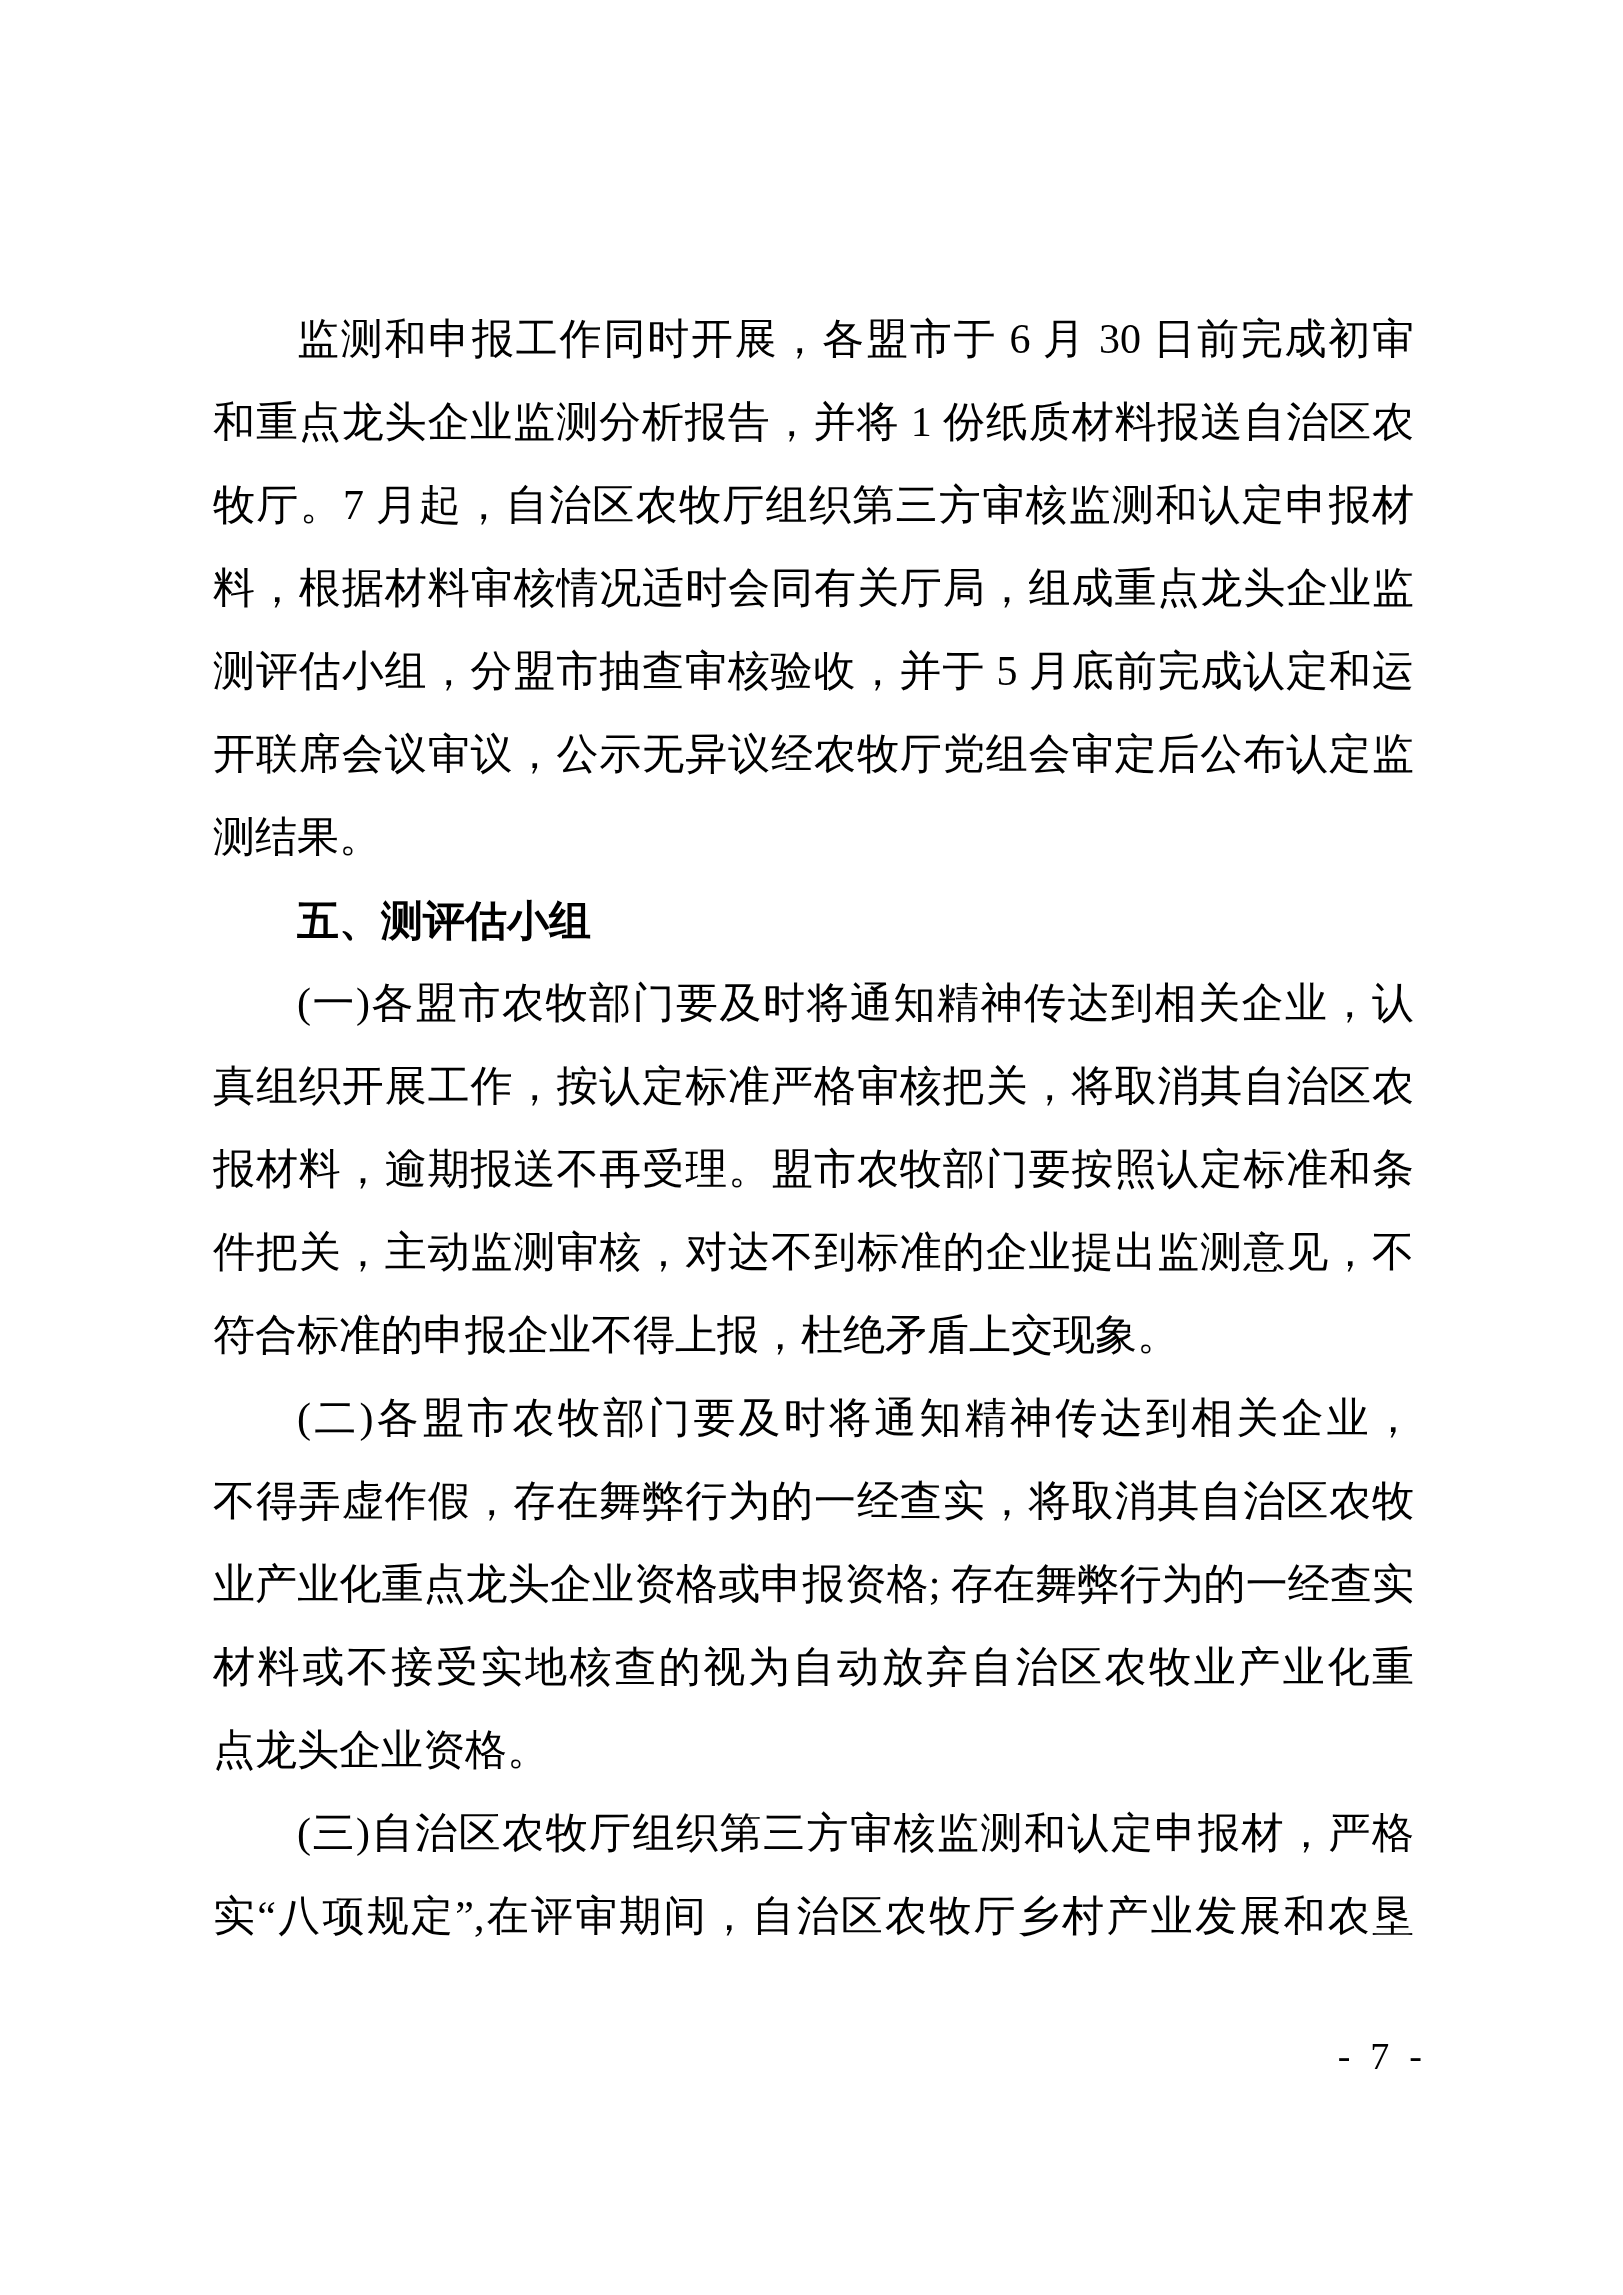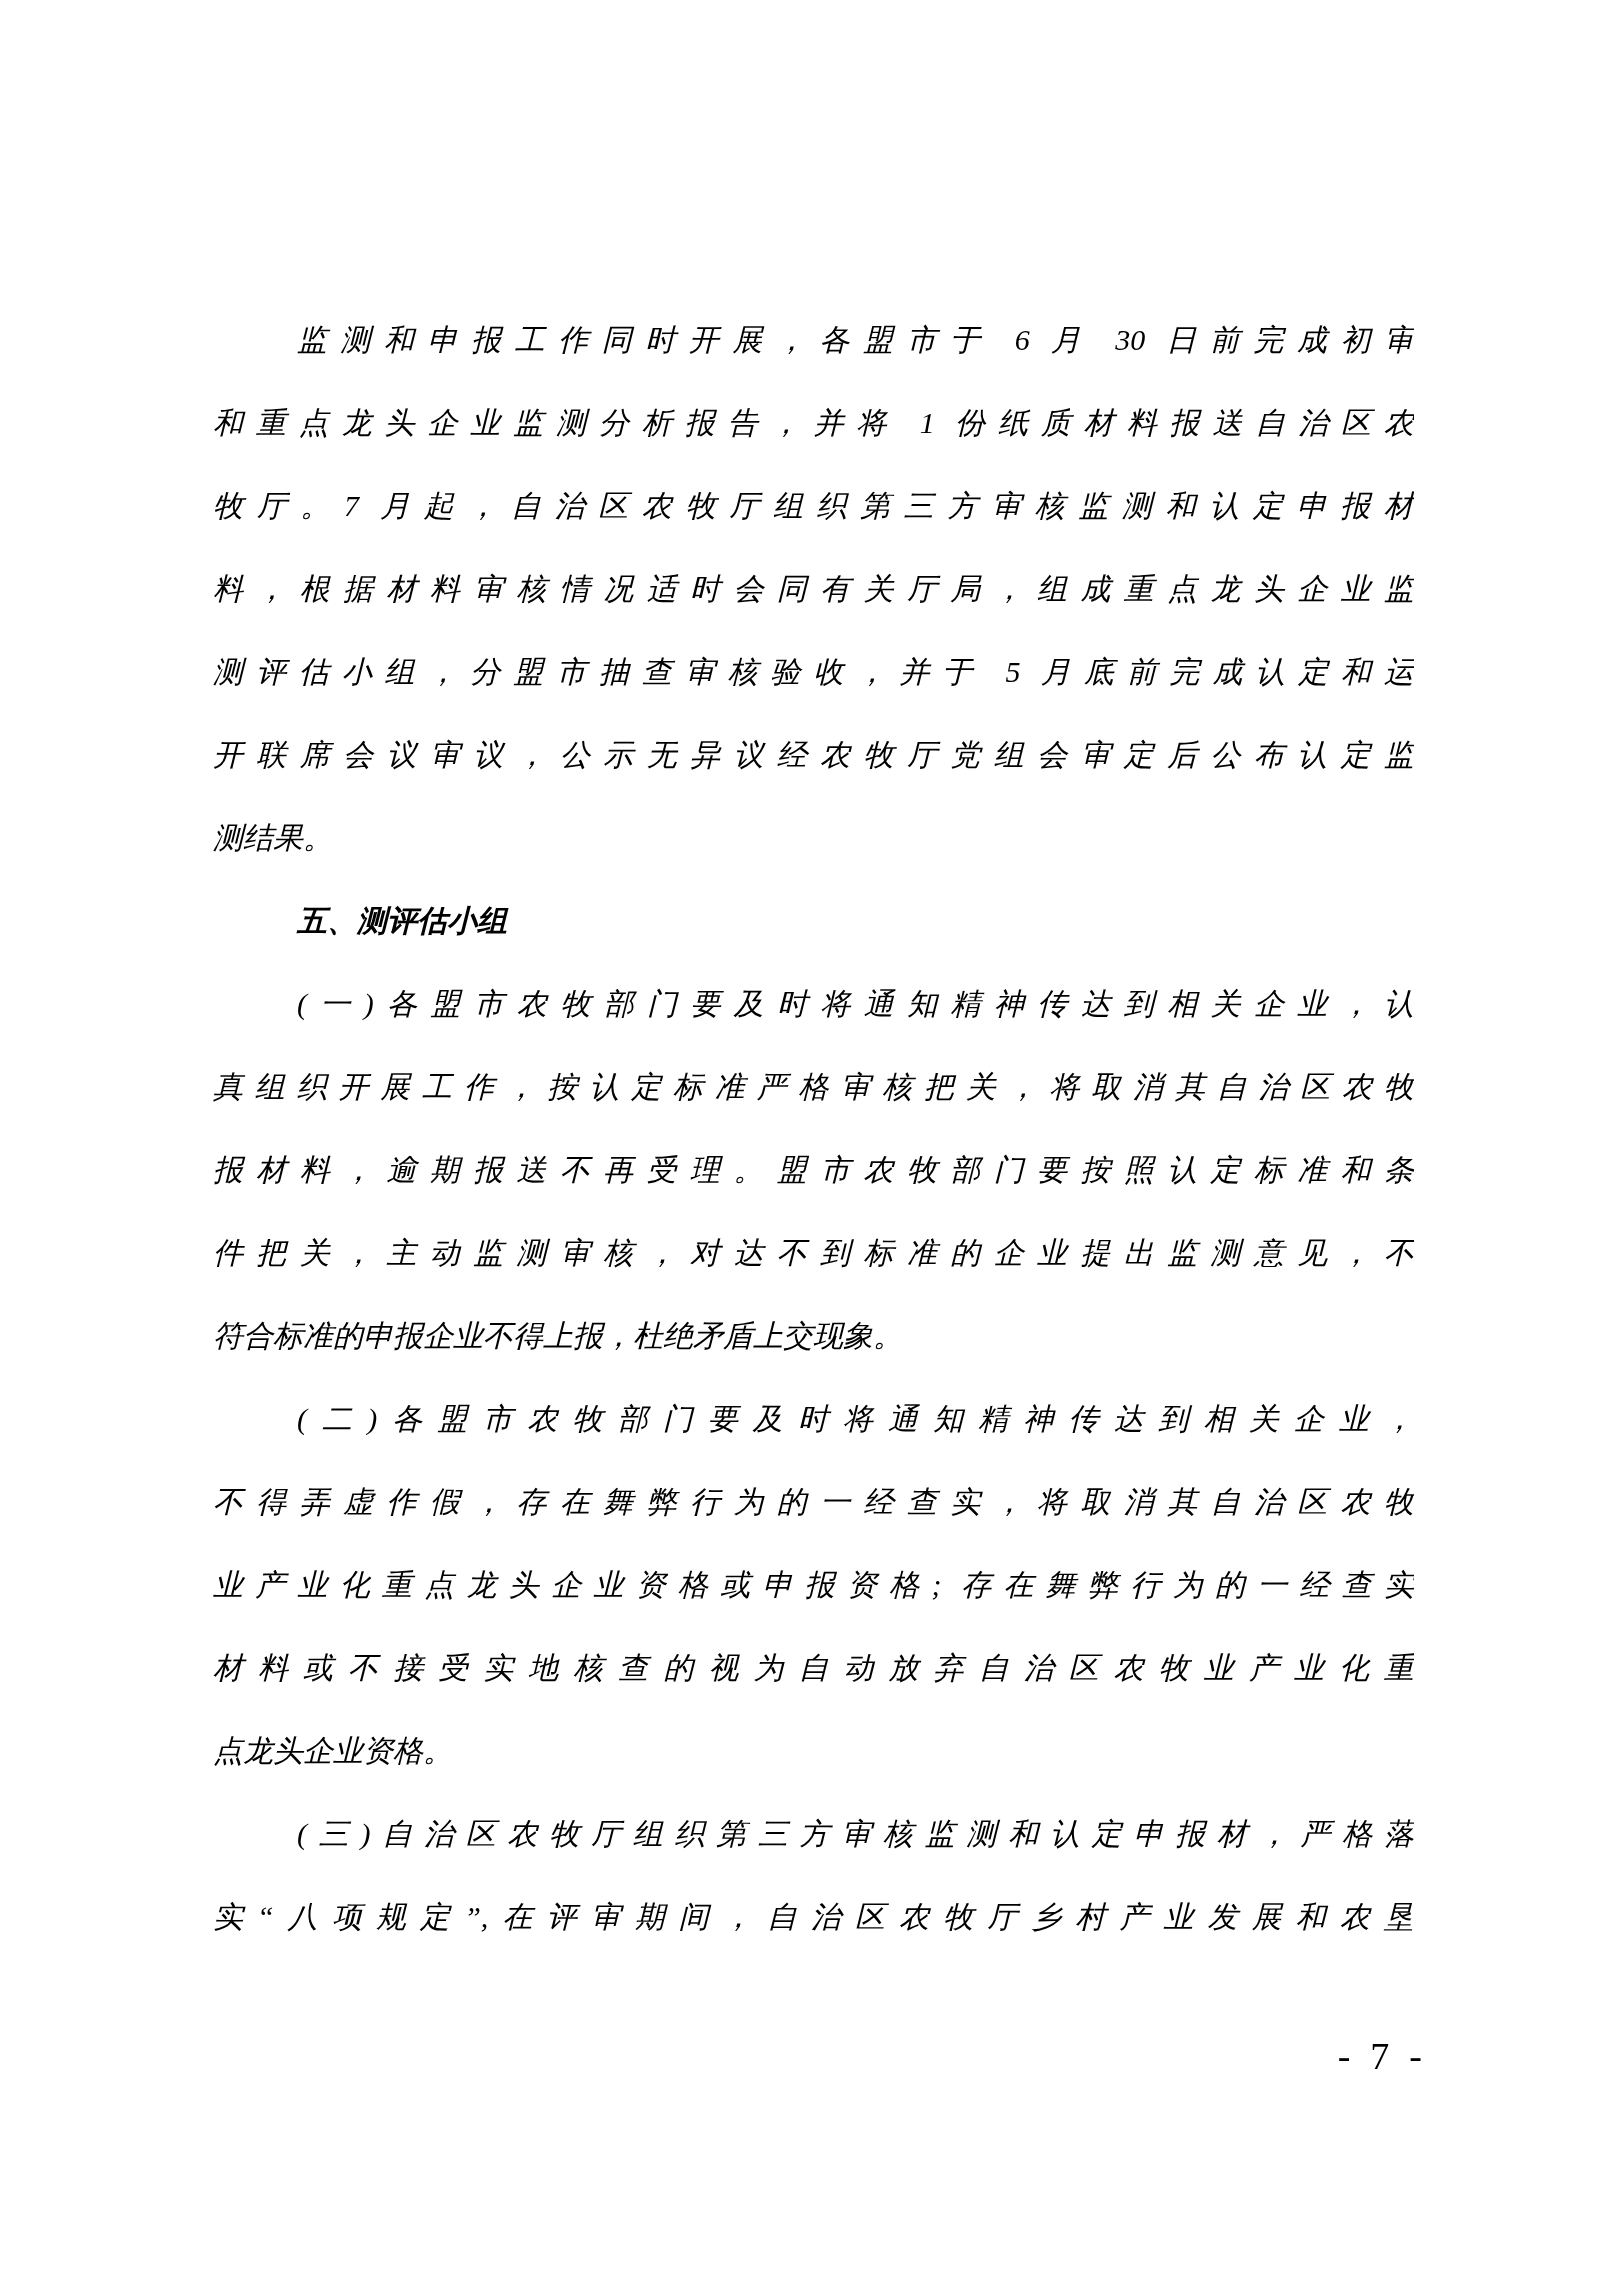--- a/index.html
+++ b/index.html
@@ -17,28 +17,27 @@
     color: #000000;
   }
   .content {
     position: absolute;
     left: 213px;
     top: 298px;
     width: 1201px;
   }
   .line {
     font-family: "Liberation Serif", "DejaVu Serif", serif;
-    font-size: 30px;
+    font-size: 42px;
     line-height: 83px;
     height: 83px;
     color: #000000;
     text-align: justify;
     text-align-last: justify;
     overflow: hidden;
-    font-style: italic;
   }
   .line.last {
     text-align: center;
     text-align-last: left;
   }
   .line.indent {
     text-indent: 84px;
   }
   .line.heading {
     font-family: "Liberation Sans", "DejaVu Sans", sans-serif;

